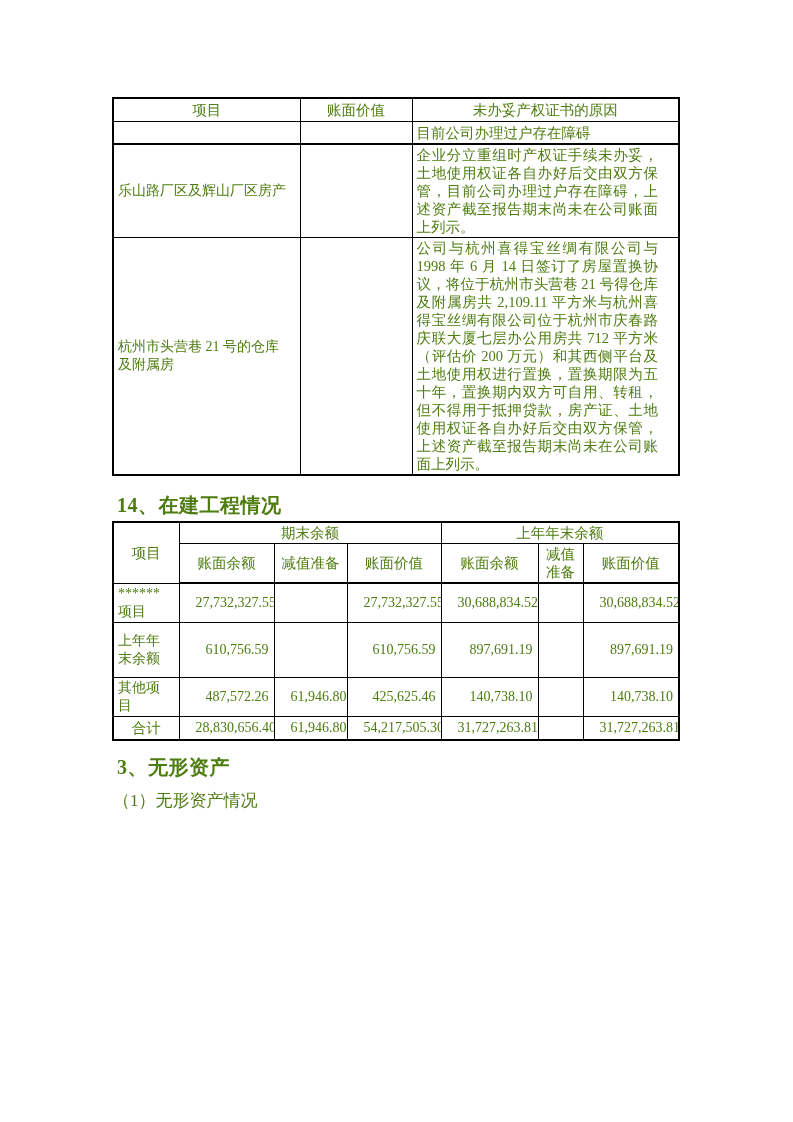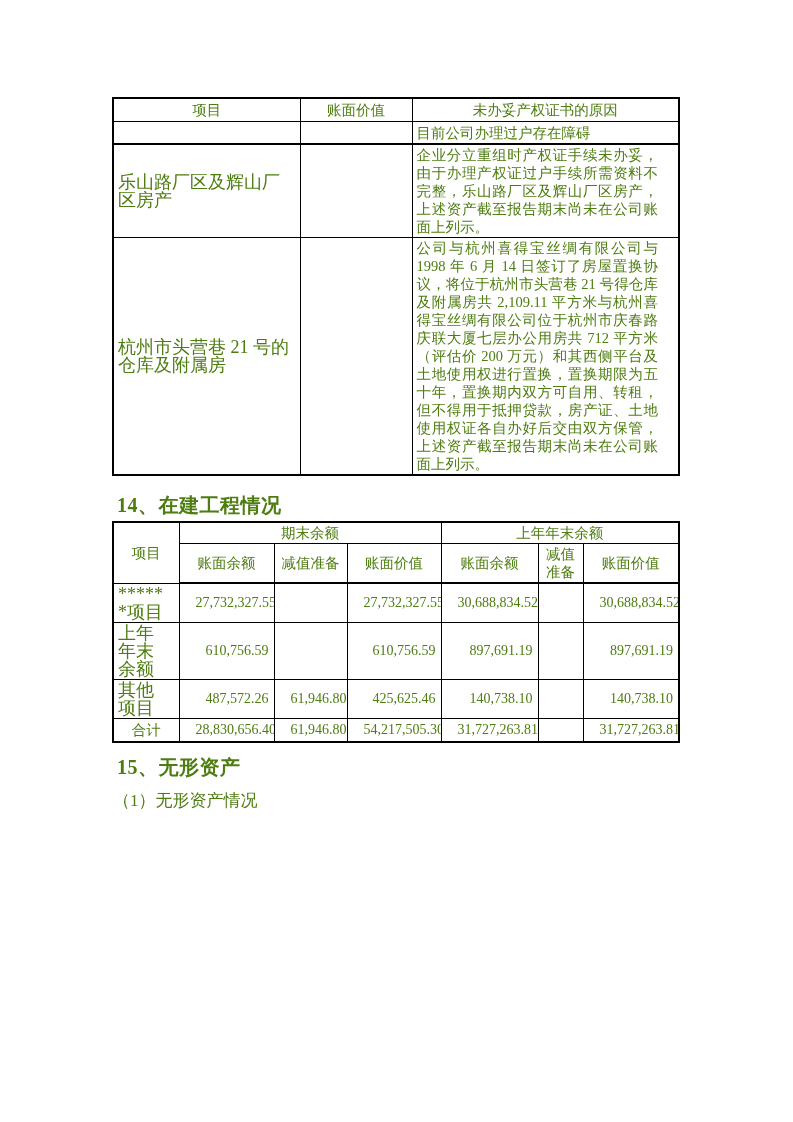--- a/index.html
+++ b/index.html
@@ -7,21 +7,21 @@
     position:relative; width:793px; height:1122px; margin:0 auto;
     background:#ffffff; color:#4d7c0f;
     font-family:"Liberation Serif","DejaVu Serif",serif;
   }
   table { border-collapse:collapse; table-layout:fixed; border:2px solid #000; }
   td { border:1px solid #000; font-size:14.5px; line-height:18px; padding:1px 4px;
        vertical-align:middle; overflow:hidden; }
   .center { text-align:center; }
   .right  { text-align:right; padding-right:5px; font-size:14px;padding-left:16px; }
   .item-cell { text-align:left; padding-left:4px; padding-right:8px;
-               word-break:break-all; font-size:18px; }
+               word-break:break-all; font-size:14px; }
   .reason-cell { text-align:justify; padding-left:4px; padding-right:20px; }
   .b2-bottom td { border-bottom-width:2px; }
   .hdr td { text-align:center; }
   
   #table1 { position:absolute; left:112px; top:97px; width:566px; }
   #table1 .r-head td { height:20px; }
   #table1 .r1 td { height:19px; }
   #table1 .r2 td { height:88px; }
   #table1 .r3 td { height:233px; }
   
@@ -61,21 +61,21 @@
         <td>未办妥产权证书的原因</td>
       </tr>
       <tr class="r1 b2-bottom">
         <td class="item-cell"></td>
         <td class="right"></td>
         <td class="reason-cell">目前公司办理过户存在障碍</td>
       </tr>
       <tr class="r2">
         <td class="item-cell">乐山路厂区及辉山厂区房产</td>
         <td class="right"></td>
-        <td class="reason-cell">企业分立重组时产权证手续未办妥，由于办理产权证过户手续所需资料不完整，乐山路厂区及辉山厂区房产，上述资产截至报告期末尚未在公司账面上列示。</td>
+        <td class="reason-cell">企业分立重组时产权证手续未办妥，土地使用权证各自办好后交由双方保管，目前公司办理过户存在障碍，上述资产截至报告期末尚未在公司账面上列示。</td>
       </tr>
       <tr class="r3">
         <td class="item-cell">杭州市头营巷 21 号的仓库及附属房</td>
         <td class="right"></td>
         <td class="reason-cell">公司与杭州喜得宝丝绸有限公司与 1998 年 6 月 14 日签订了房屋置换协议，将位于杭州市头营巷 21 号得仓库及附属房共 2,109.11 平方米与杭州喜得宝丝绸有限公司位于杭州市庆春路庆联大厦七层办公用房共 712 平方米（评估价 200 万元）和其西侧平台及土地使用权进行置换，置换期限为五十年，置换期内双方可自用、转租，但不得用于抵押贷款，房产证、土地使用权证各自办好后交由双方保管，上述资产截至报告期末尚未在公司账面上列示。</td>
       </tr>
     </tbody>
   </table>
 
   <div id="sec14" class="sec-heading">14、在建工程情况</div>
@@ -136,17 +136,17 @@
         <td class="right">28,830,656.40</td>
         <td class="right">61,946.80</td>
         <td class="right">54,217,505.30</td>
         <td class="right">31,727,263.81</td>
         <td class="right"></td>
         <td class="right">31,727,263.81</td>
       </tr>
     </tbody>
   </table>
 
-  <div id="sec15" class="sec-heading">15、无形资产</div>
+  <div id="sec15" class="sec-heading">3、无形资产</div>
   <div id="sub15">（1）无形资产情况</div>
 
 
 </div>
 
 </body></html>

